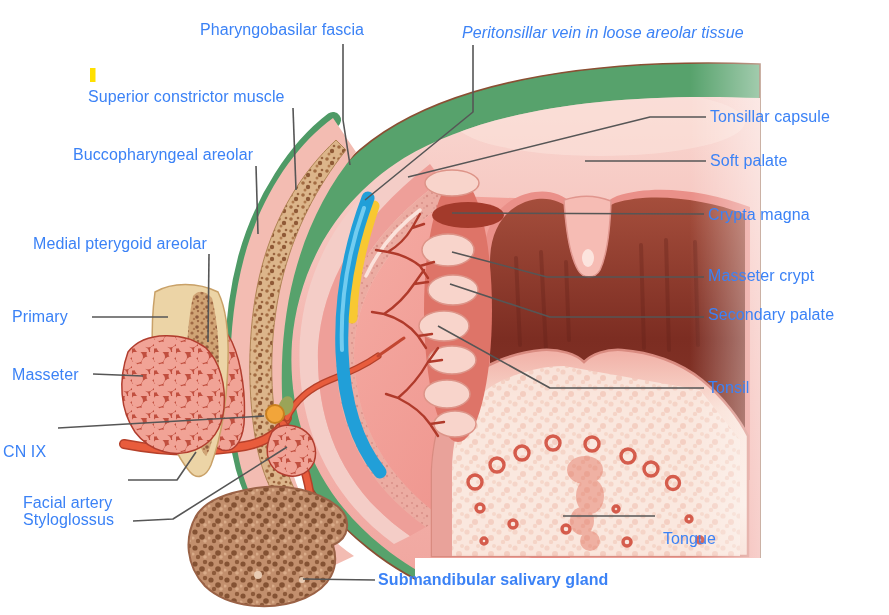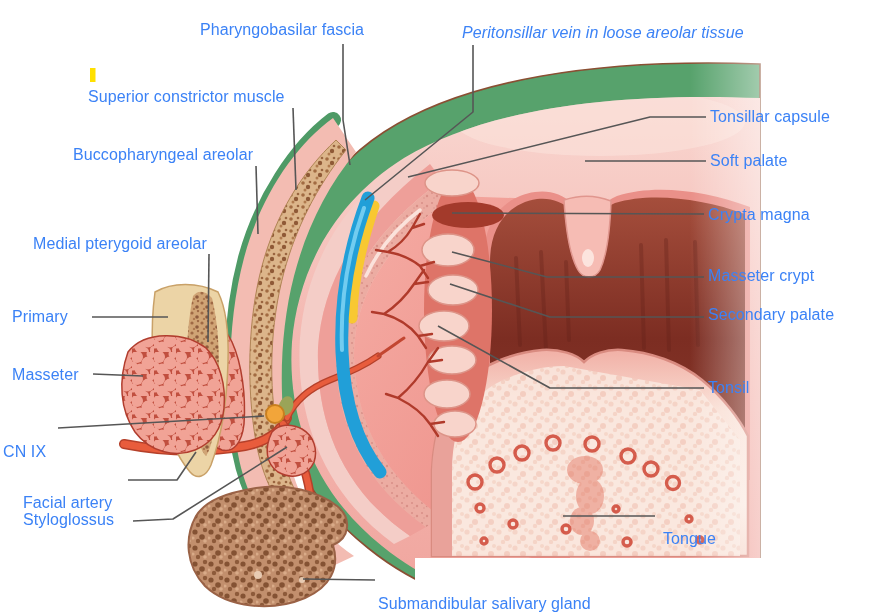--- a/index.html
+++ b/index.html
@@ -239,21 +239,21 @@
 <div class="lbl" style="left:200px;top:22px;">Pharyngobasilar fascia</div>
 <div class="lbl" style="left:462px;top:25px;font-style:italic;">Peritonsillar vein in loose areolar tissue</div>
 <div class="lbl" style="left:88px;top:89px;">Superior constrictor muscle</div>
 <div class="lbl" style="left:73px;top:147px;">Buccopharyngeal areolar</div>
 <div class="lbl" style="left:33px;top:236px;">Medial pterygoid areolar</div>
 <div class="lbl" style="left:12px;top:309px;">Primary</div>
 <div class="lbl" style="left:12px;top:367px;">Masseter</div>
 <div class="lbl" style="left:3px;top:444px;">CN IX</div>
 <div class="lbl" style="left:23px;top:472px;margin-top:23px;">Facial artery</div>
 <div class="lbl" style="left:23px;top:512px;">Styloglossus</div>
-<div class="lbl" style="left:378px;top:596px;">Submandibular salivary gland</div>
+<div class="lbl" style="left:378px;top:572px;font-weight:bold;">Submandibular salivary gland</div>
 <div class="lbl" style="left:663px;top:507px;margin-top:24px;">Tongue</div>
 <div class="lbl" style="left:710px;top:109px;">Tonsillar capsule</div>
 <div class="lbl" style="left:710px;top:153px;">Soft palate</div>
 <div class="lbl" style="left:708px;top:207px;">Crypta magna</div>
 <div class="lbl" style="left:708px;top:268px;">Masseter crypt</div>
 <div class="lbl" style="left:708px;top:307px;">Secondary palate</div>
 <div class="lbl" style="left:708px;top:380px;">Tonsil</div>
 
 </div>
 

